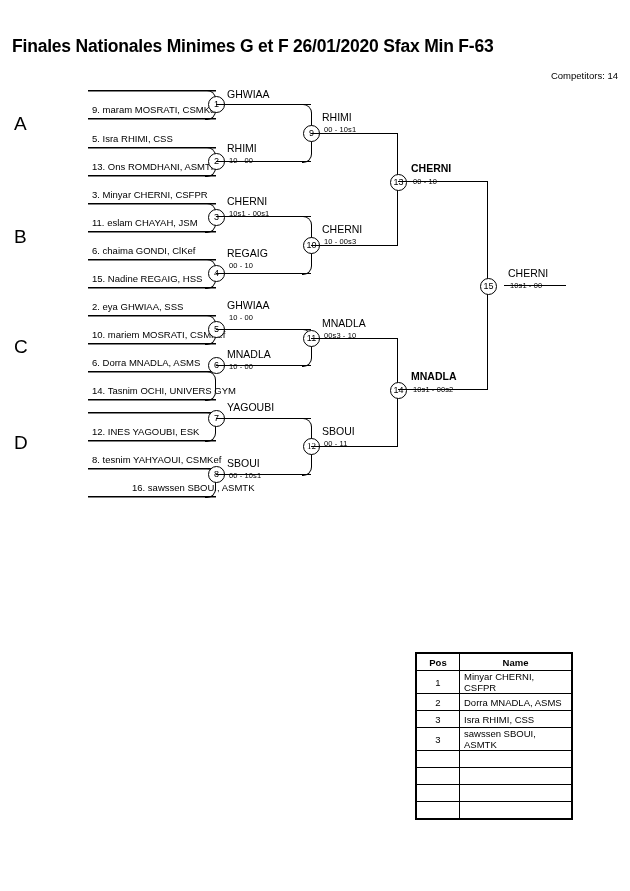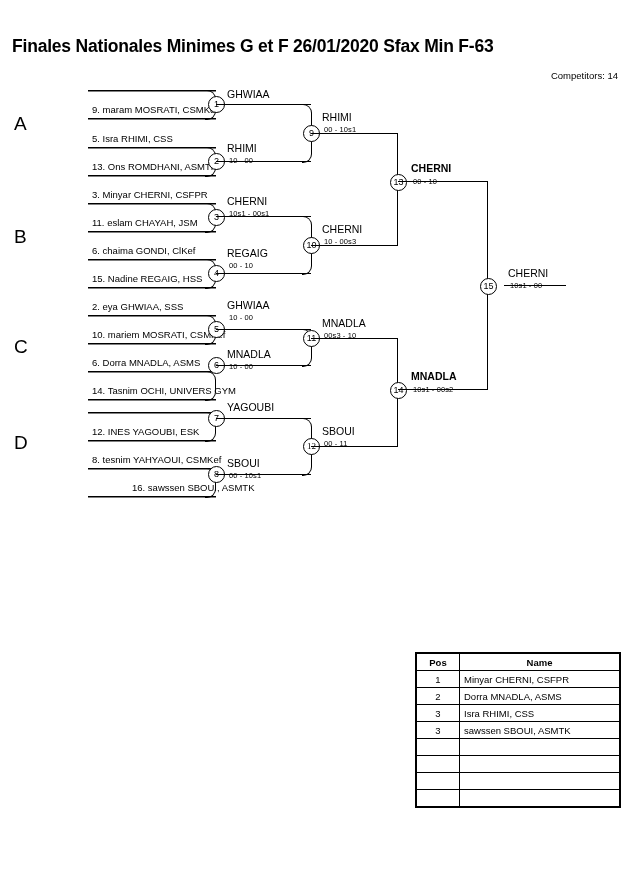--- a/index.html
+++ b/index.html
@@ -86,21 +86,21 @@
   }
 
   
   #results-wrap{left:415px; top:652px; width:190px;}
   #results-title{
     text-align:center;font-size:11px;font-weight:bold;
     margin-bottom:5px;
   }
   table.results{
     border-collapse:collapse;
-    width:206px;
+    width:158px;
     border:2px solid #000;
   }
   table.results th, table.results td{
     border:1px solid #000;
     font-size:9.5px;
     height:16px;
     padding:0 4px;
   }
   table.results th{font-weight:bold;}
   table.results th.pos, table.results td.pos{width:34px;text-align:center;}

